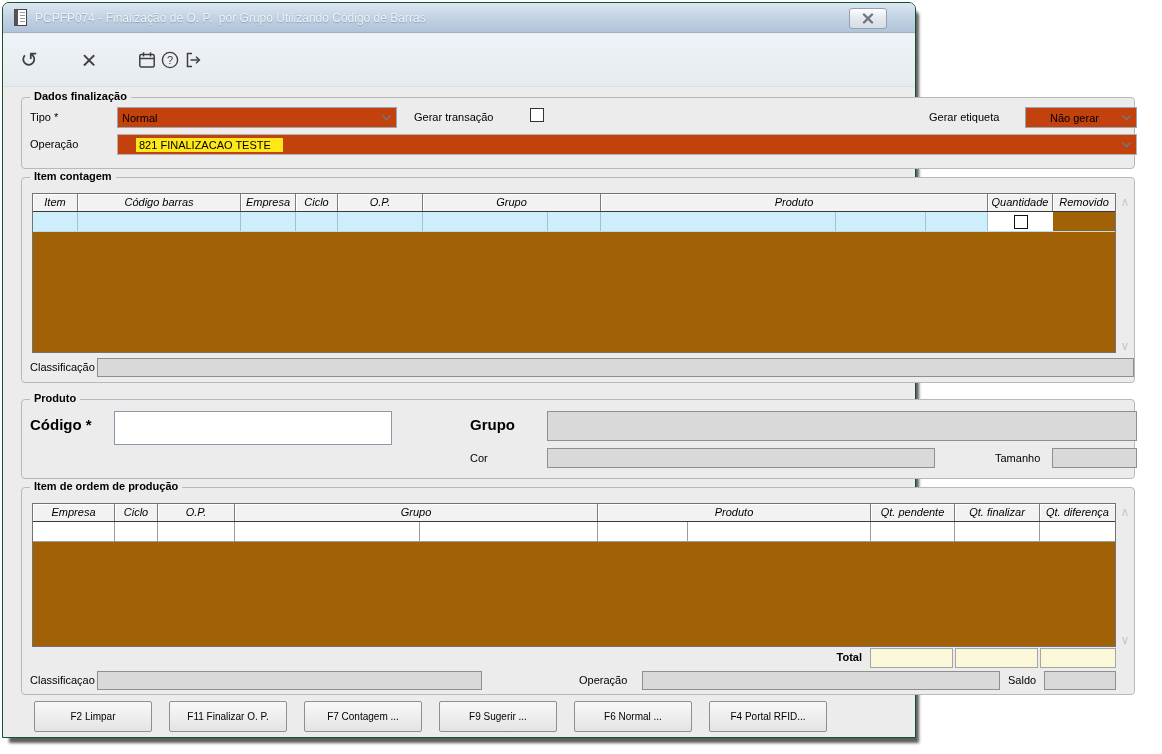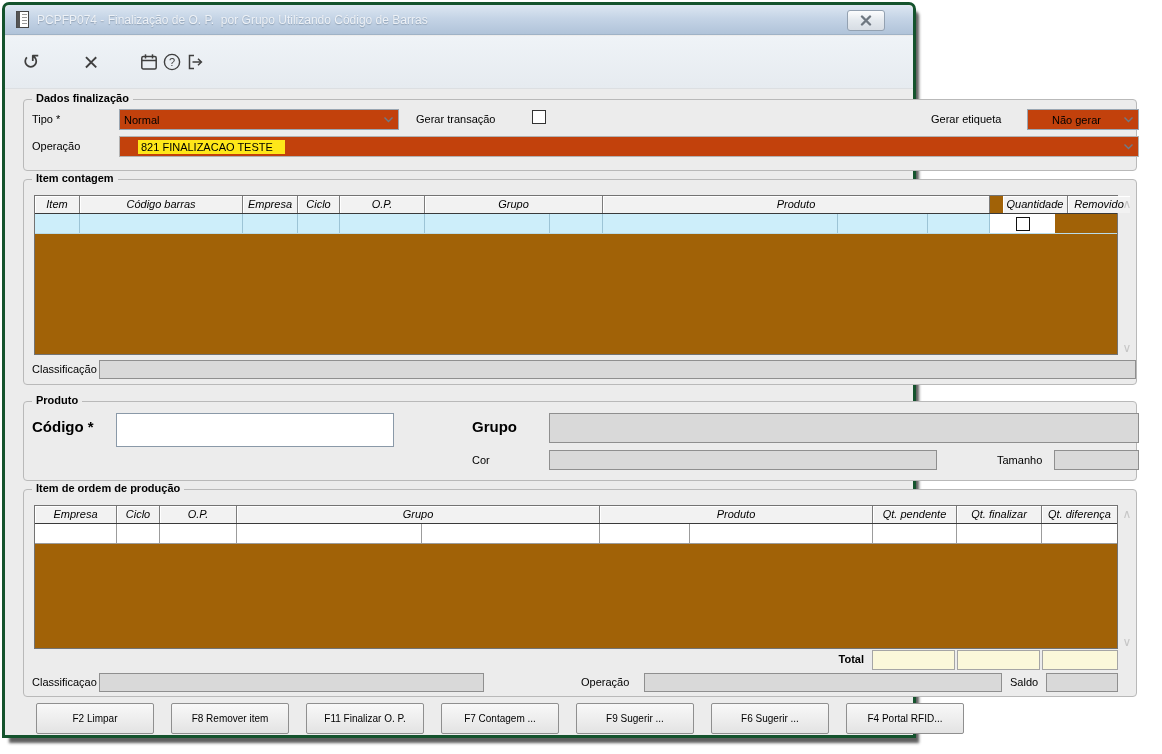--- a/index.html
+++ b/index.html
@@ -1,18 +1,18 @@
 <!DOCTYPE html>
 <html><head>
 <meta charset="utf-8">
 <style>
   * { margin:0; padding:0; box-sizing:border-box; }
   html,body { width:1162px; height:754px; background:#ffffff; font-family:"Liberation Sans", sans-serif; font-size:11px; color:#000; overflow:hidden; }
   .window { position:absolute; left:2px; top:2px; width:914px; height:736px; background:#ececec;
-            border:3px solid #14532d; border-radius:7px 7px 0 0;
+            border:1px solid #14532d; border-radius:7px 7px 0 0;
             box-shadow:5px 7px 3px -2px rgba(40,40,40,0.75); }
   .titlebar { position:absolute; left:0; top:0; right:0; height:30px; border-radius:6px 6px 0 0;
               background:linear-gradient(180deg,#dde7f2 0%,#c5d4e6 45%,#b0c3d9 100%);
               display:flex; align-items:center; border-bottom:1px solid #9fb2c6; }
   .doc-icon { margin-left:10px; width:16px; height:18px; display:inline-block; }
   .title-text { margin-left:6px; color:#edf1f6; font-size:12px; text-shadow:0 1px 1px rgba(60,80,100,0.35); white-space:pre; }
   .close-btn { position:absolute; right:28px; top:5px; width:38px; height:21px; border:1px solid #93a1b1; border-radius:3px;
                background:linear-gradient(180deg,#fcfdfe,#e4e9ee 50%,#d7dde4); display:flex; align-items:center; justify-content:center; cursor:default; }
   .toolbar { position:absolute; left:0; top:31px; right:0; height:53px;
              background:linear-gradient(180deg,#eff3f7,#e6ebf0); border-bottom:1px solid #dcdfe2; }
@@ -138,21 +138,21 @@
     <span class="legend">Item contagem</span>
     <div class="gridwrap" style="left:10px; top:15px; width:1084px; height:160px;">
       <div class="grow ghr">
         <div class="gh" style="width:45px;">Item</div>
         <div class="gh" style="width:163px;">Código barras</div>
         <div class="gh" style="width:55px;">Empresa</div>
         <div class="gh" style="width:42px;">Ciclo</div>
         <div class="gh" style="width:85px;">O.P.</div>
         <div class="gh" style="width:178px;">Grupo</div>
         <div class="gh" style="width:387px;">Produto</div>
-        <div class="gh" style="width:65px;margin-left:13px;">Quantidade</div>
+        <div class="gh" style="width:65px;">Quantidade</div>
         <div class="gh" style="width:62px; border-right:none;">Removido</div>
       </div>
       <div class="grow brow">
         <div class="bc" style="width:45px;"></div>
         <div class="bc" style="width:163px;"></div>
         <div class="bc" style="width:55px;"></div>
         <div class="bc" style="width:42px;"></div>
         <div class="bc" style="width:85px;"></div>
         <div class="bc" style="width:125px;"></div>
         <div class="bc" style="width:53px;"></div>
@@ -221,21 +221,20 @@
     <span class="lbl" style="left:8px; top:186px;">Classificaçao</span>
     <div class="grayfield" style="left:75px; top:183px; width:385px; height:19px;"></div>
     <span class="lbl" style="left:557px; top:186px;">Operação</span>
     <div class="grayfield" style="left:620px; top:183px; width:358px; height:19px;"></div>
     <span class="lbl" style="left:986px; top:186px;">Saldo</span>
     <div class="grayfield" style="left:1022px; top:183px; width:72px; height:19px;"></div>
   </div>
 
   <div class="btnrow">
     <button class="btn">F2 Limpar</button>
-    <button class="btn">F8 Remover item</button>
     <button class="btn">F11 Finalizar O. P.</button>
     <button class="btn">F7 Contagem ...</button>
     <button class="btn">F9 Sugerir ...</button>
-    <button class="btn">F6 Sugerir ...</button>
+    <button class="btn">F6 Normal ...</button>
     <button class="btn">F4 Portal RFID...</button>
   </div>
 
 </div>
 
 </body></html>

